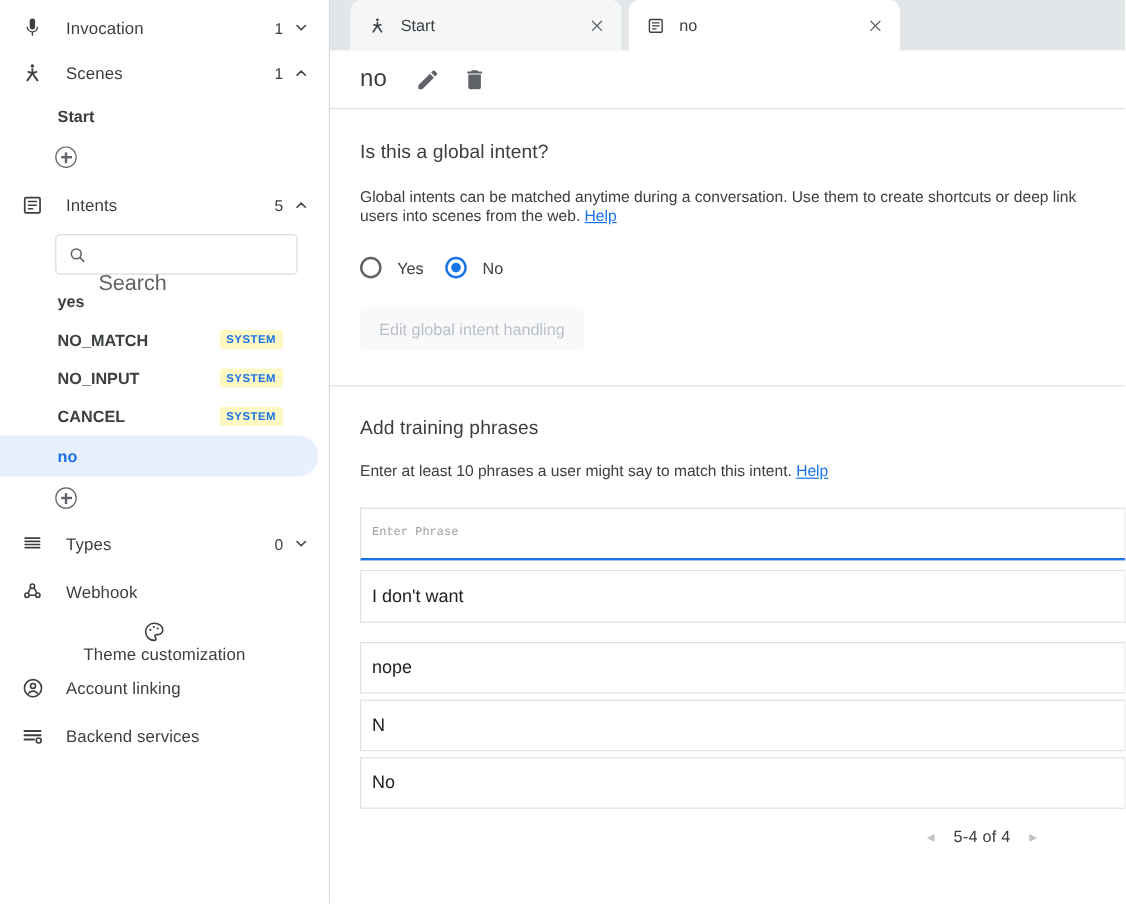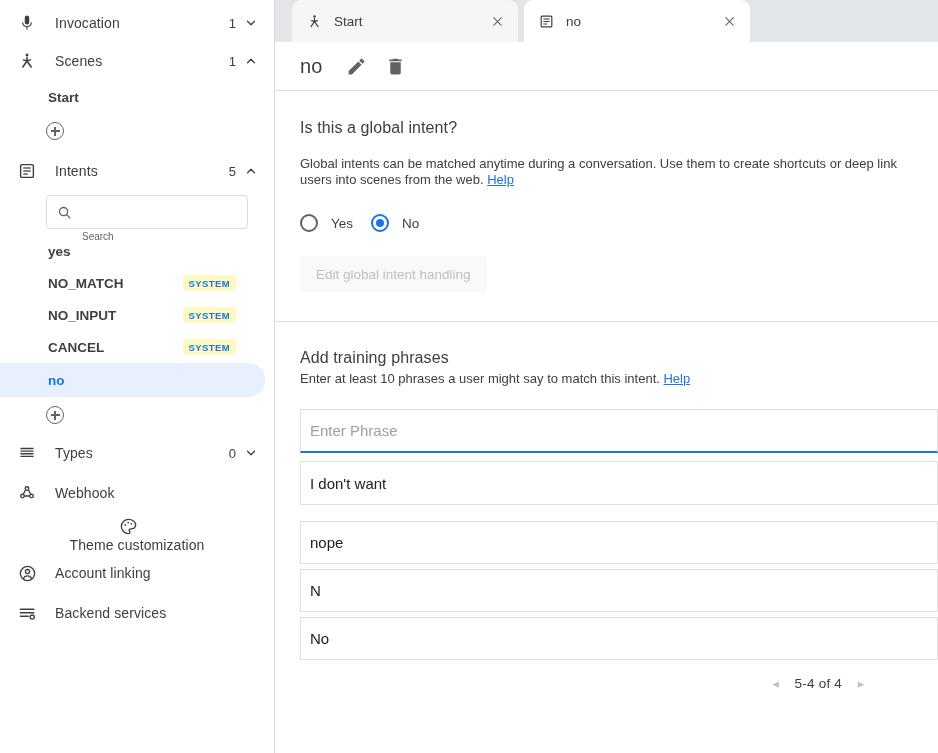--- a/index.html
+++ b/index.html
@@ -72,21 +72,21 @@
   .search-box {
     height: 34px;
     border: 1px solid #dadce0;
     border-radius: 4px;
     display: flex; align-items: center;
     padding: 0 10px;
     background: #fff;
   }
   .search-box .sico { width:16px;height:16px;margin-right:10px;color:#5f6368;display:flex;align-items:center;}
   .search-box input {
-    border: none; outline: none; font-size: 10px;
+    border: none; outline: none; font-size: 18px;
     font-family: "Liberation Sans", sans-serif;
     color:#1d4ed8; width: 100%; background: transparent; margin-top: 48px;
   }
   .search-box input::placeholder { color: #5f6368; }
 
   .intent-row {
     display:flex; align-items:center;
     height: 32px;
     padding-left: 48px; padding-right: 10px;
     font-size: 13.5px; font-weight: bold; color:#3c4043;
@@ -188,22 +188,22 @@
     margin-right: 0;
     height: 44px;
     border: 1px solid #e0e0e0;
     border-bottom: 2px solid #1a73e8;
     display: flex; align-items: center;
     padding-left: 9px;
     background: #fff;
   }
   .phrase-input {
     border: none; outline: none;
-    font-size: 15px;
-    font-family: Liberation Sans, sans-serif;
+    font-size: 10px;
+    font-family: Liberation Mono, monospace;
     color: #3c4043;
     width: 100%;
     background: transparent;
   }
   .phrase-input::placeholder { color: #9aa0a6; }
 
   .sep-line { height:1px; background:#e0e0e0; margin-left: 25px; }
 
   .phrase-row {
     margin-left: 25px;
@@ -475,21 +475,21 @@
 
       <div style="margin-top:24px;">
         <button class="btn-disabled">Edit global intent handling</button>
       </div>
     </div>
 
     <div class="divider" style="margin-top:29px;"></div>
 
     <div class="section">
       <div class="sec-title" style="margin-top:27px;">Add training phrases</div>
-      <div class="sec-desc" style="margin-top:4px;">
+      <div class="sec-desc" style="margin-top:18px;">
         <span>Enter at least 10 phrases a user might say to match this intent.</span>
         <a class="help-link">Help</a>
       </div>
     </div>
 
     <div class="phrase-input-wrap" style="margin-top:22px;">
       <input class="phrase-input" type="text" placeholder="Enter Phrase" style="">
     </div>
 
     <div class="sep-line" style="margin-top:8px;"></div>

